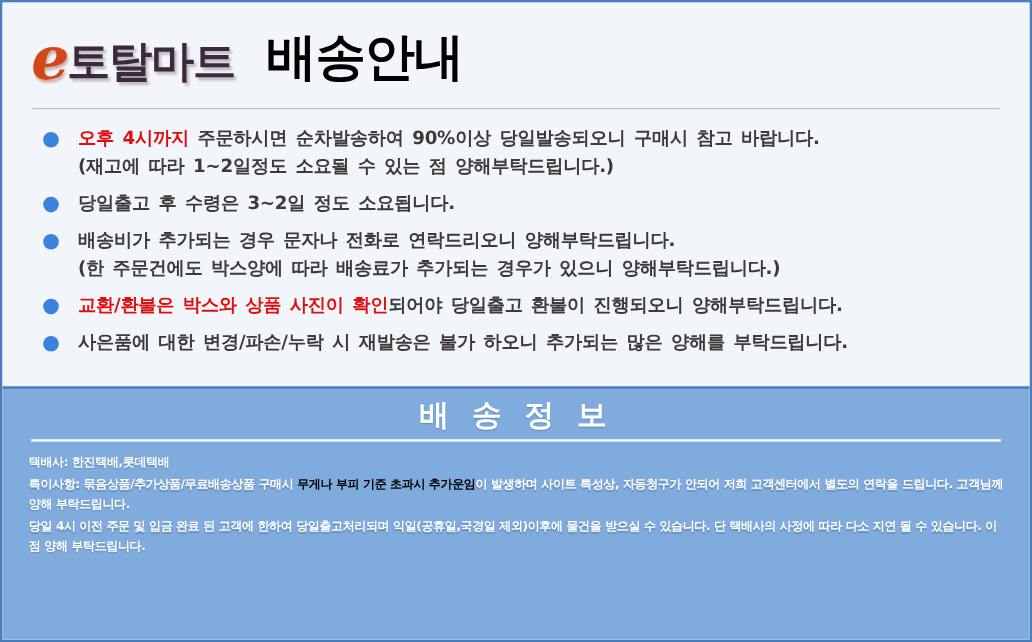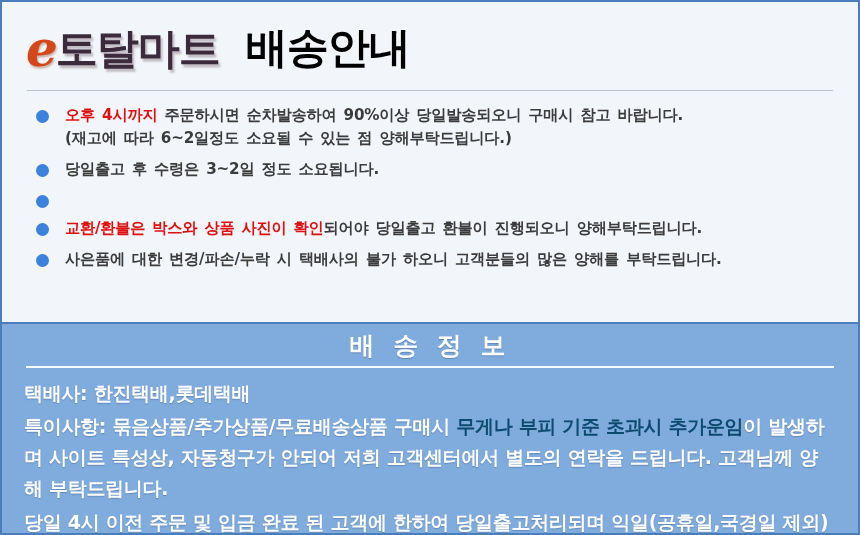--- a/index.html
+++ b/index.html
@@ -43,21 +43,21 @@
     font-size: 50px;
     color: #d4471a;
     text-shadow: 1px 2px 2px rgba(150,90,60,0.45);
     letter-spacing: -2px;
     position: relative;
     top: 3px;
   }
   .logo-word {
     font-family: "DejaVu Sans", "Liberation Sans", sans-serif;
     font-weight: 700;
-    font-size: 42px;
+    font-size: 36px;
     color: #3a2a3c;
     letter-spacing: -1px;
     text-shadow: 2px 3px 2px rgba(120,100,110,0.40);
   }
   .page-title {
     font-family: "DejaVu Sans", "Liberation Sans", sans-serif;
     font-weight: 700;
     font-size: 42px;
     color: #000000;
     letter-spacing: -1px;
@@ -137,27 +137,27 @@
     background: #ffffff;
     margin: 0 24px 10px 24px;
     opacity: 0.95;
   }
   .info-body {
     padding: 0 22px 0 22px;
   }
   .info-line {
     color: #ffffff;
     font-weight: 700;
-    font-size: 19px;
+    font-size: 10px;
     line-height: 1.62;
     letter-spacing: -0.3px;
     text-shadow: 0 1px 1px rgba(40,70,110,0.30);
   }
   .info-line .em {
-    color: #0c4a6e;
+    color: #000000;
     text-shadow: none;
   }
   .info-block {
     margin-top: 3px;
   }
 </style>
 </head>
 <body>
 
 <div id="page">
@@ -170,46 +170,50 @@
     <div class="page-title">배송안내</div>
   </div>
   <div class="header-rule"></div>
 
   <div class="notice-list">
 
     <div class="notice-item">
       <span class="bullet"></span>
       <div class="notice-text">
         <span class="em">오후 4시까지</span><span> 주문하시면 순차발송하여 90%이상 당일발송되오니 구매시 참고 바랍니다.</span>
-        <span class="notice-sub">(재고에 따라 6~2일정도 소요될 수 있는 점 양해부탁드립니다.)</span>
+        <span class="notice-sub">(재고에 따라 1~2일정도 소요될 수 있는 점 양해부탁드립니다.)</span>
       </div>
     </div>
 
     <div class="notice-item">
       <span class="bullet"></span>
       <div class="notice-text">
         <span class="em"></span><span>당일출고 후 수령은 3~2일 정도 소요됩니다.</span>
       </div>
     </div>
 
     <div class="notice-item">
       <span class="bullet"></span>
+      <div class="notice-text">
+        <span class="em"></span><span>배송비가 추가되는 경우 문자나 전화로 연락드리오니 양해부탁드립니다.</span>
+        <span class="notice-sub">(한 주문건에도 박스양에 따라 배송료가 추가되는 경우가 있으니 양해부탁드립니다.)</span>
+      </div>
     </div>
 
     <div class="notice-item">
       <span class="bullet"></span>
       <div class="notice-text">
         <span class="em">교환/환불은 박스와 상품 사진이 확인</span><span>되어야 당일출고 환불이 진행되오니 양해부탁드립니다.</span>
       </div>
     </div>
 
     <div class="notice-item">
       <span class="bullet"></span>
       <div class="notice-text">
-        <span class="em"></span><span>사은품에 대한 변경/파손/누락 시 택배사의 불가 하오니 고객분들의 많은 양해를 부탁드립니다.</span>
+        <span class="em"></span><span>사은품에 대한 변경/파손/누락 시 재발송은 불가 하오니 추가되는 많은 양해를 부탁드립니다.</span>
       </div>
     </div>
 
   </div>
 
   <div class="info-panel">
     <div class="info-title">배 송 정 보</div>
     <div class="info-rule"></div>
     <div class="info-body">
 

